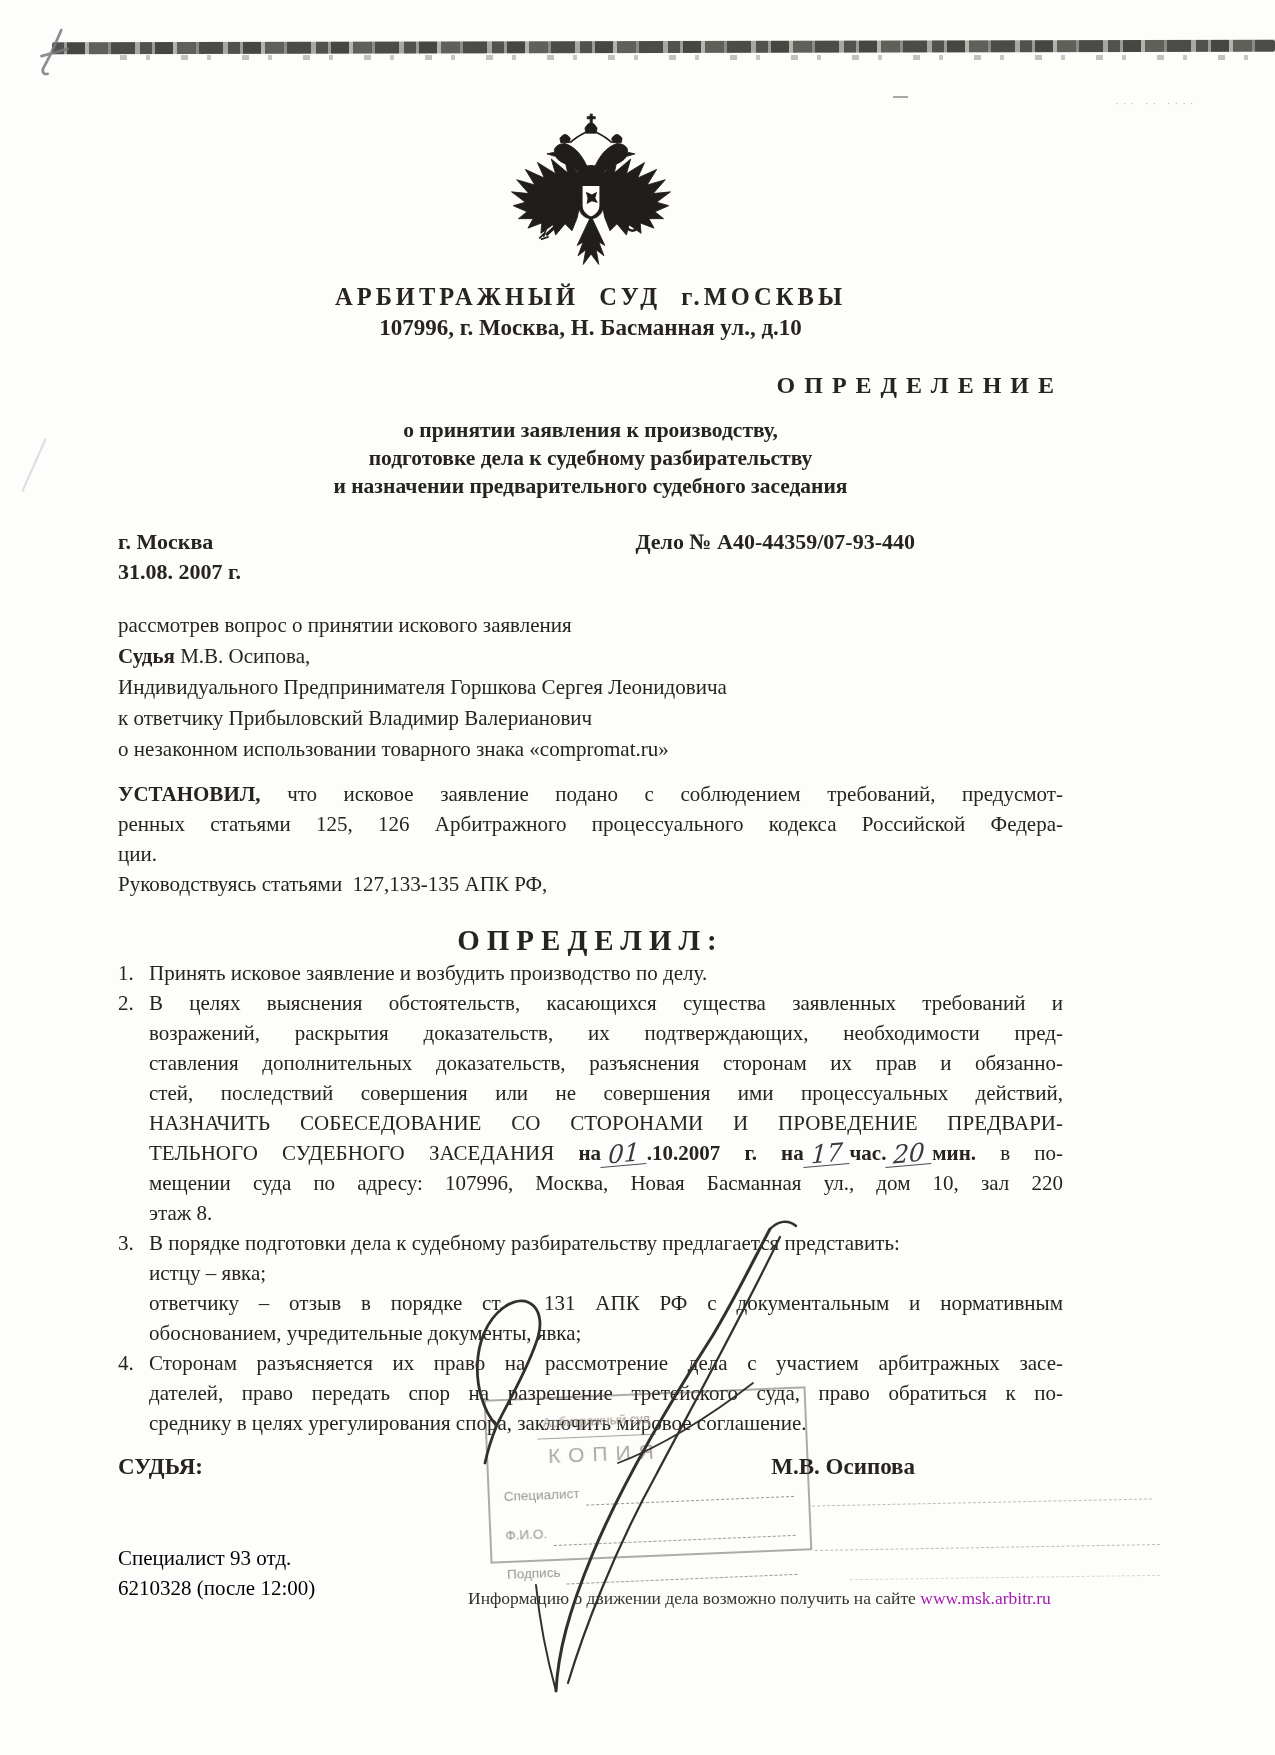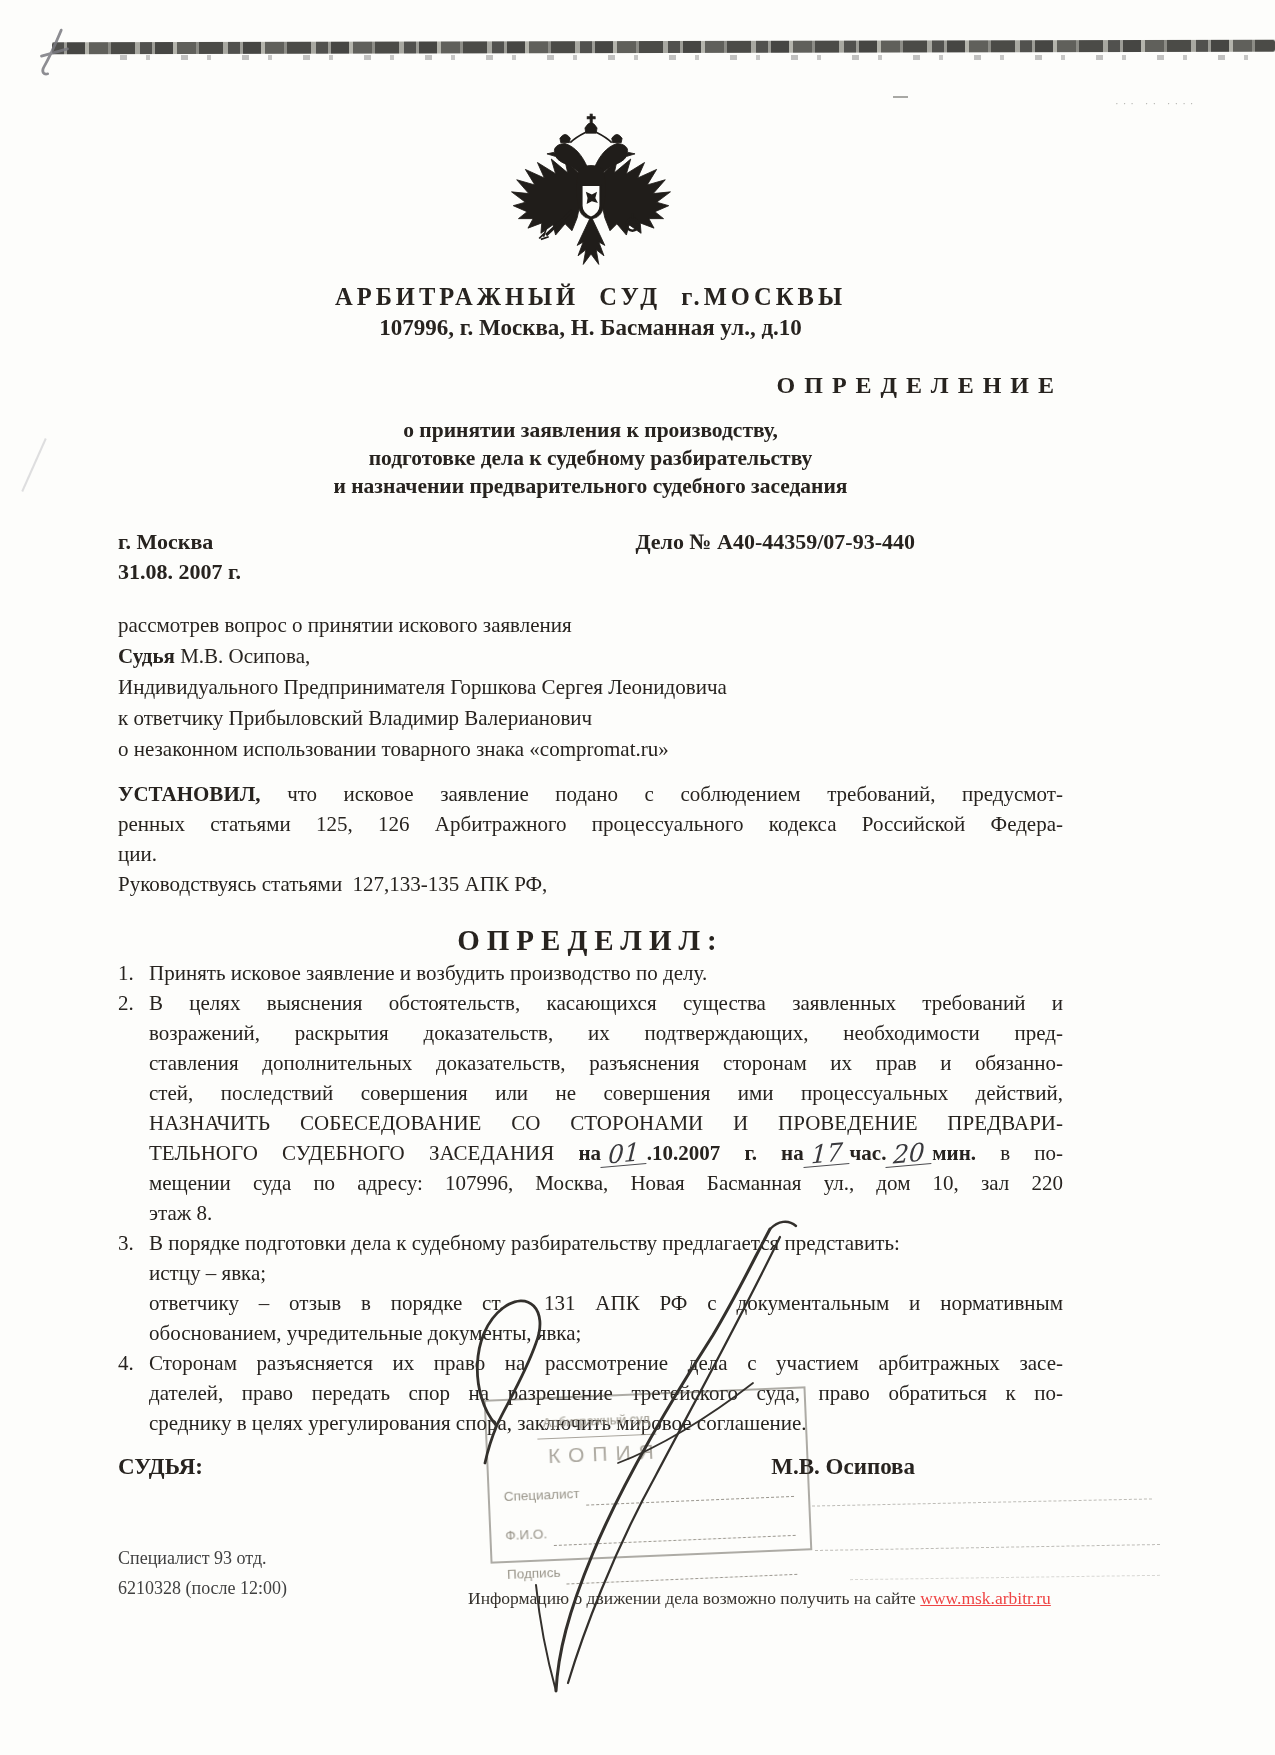--- a/index.html
+++ b/index.html
@@ -51,23 +51,23 @@
   .hw {
     display:inline-block; font-family:"DejaVu Serif",serif; font-style:italic;
     font-size:25px; line-height:20px; color:#3a3a3e;
     border-bottom:1.6px solid #4a4a4e; padding:0 7px 1px;
     transform:rotate(-5deg) skewX(-8deg); vertical-align:-2px; min-width:26px; text-align:center;
   }
   
   .sig-row { position:absolute; left:118px; top:1452px; width:945px; display:flex;
     justify-content:space-between; font-size:23px; font-weight:700; }
   .sig-name { padding-right:148px; }
-  .foot-left { position:absolute; left:118px; top:1543px; font-size:18px; line-height:30px; color:#404040; }
+  .foot-left { position:absolute; left:118px; top:1543px; font-size:21px; line-height:30px; color:#000000; }
   .foot-center { position:absolute; left:468px; top:1583px; font-size:17.5px; color:#35312c; }
-  .foot-center .url { text-decoration:underline; color:#ef4444; }
+  .foot-center .url { color:#a21caf; }
   .stamp {
     position:absolute; left:487px; top:1393px; width:322px; height:164px;
     border:2px solid rgba(75,70,60,.45); transform:rotate(-2.4deg);
     font-family:"Liberation Sans","DejaVu Sans",sans-serif;
     color:rgba(148,143,132,.95); padding:6px 14px 0; box-sizing:border-box;
     filter:blur(.25px); background:rgba(255,255,255,.0);
   }
   .stamp .s1 { font-size:13px; border-bottom:1px solid rgba(148,143,132,.8); display:inline-block; padding:0 6px; margin-left:36px; }
   .stamp .s2 { font-size:21px; letter-spacing:8px; opacity:.8; margin:2px 0 0 46px; }
   .stamp .srow { display:flex; align-items:flex-end; font-size:13.5px; margin-top:9px; }

